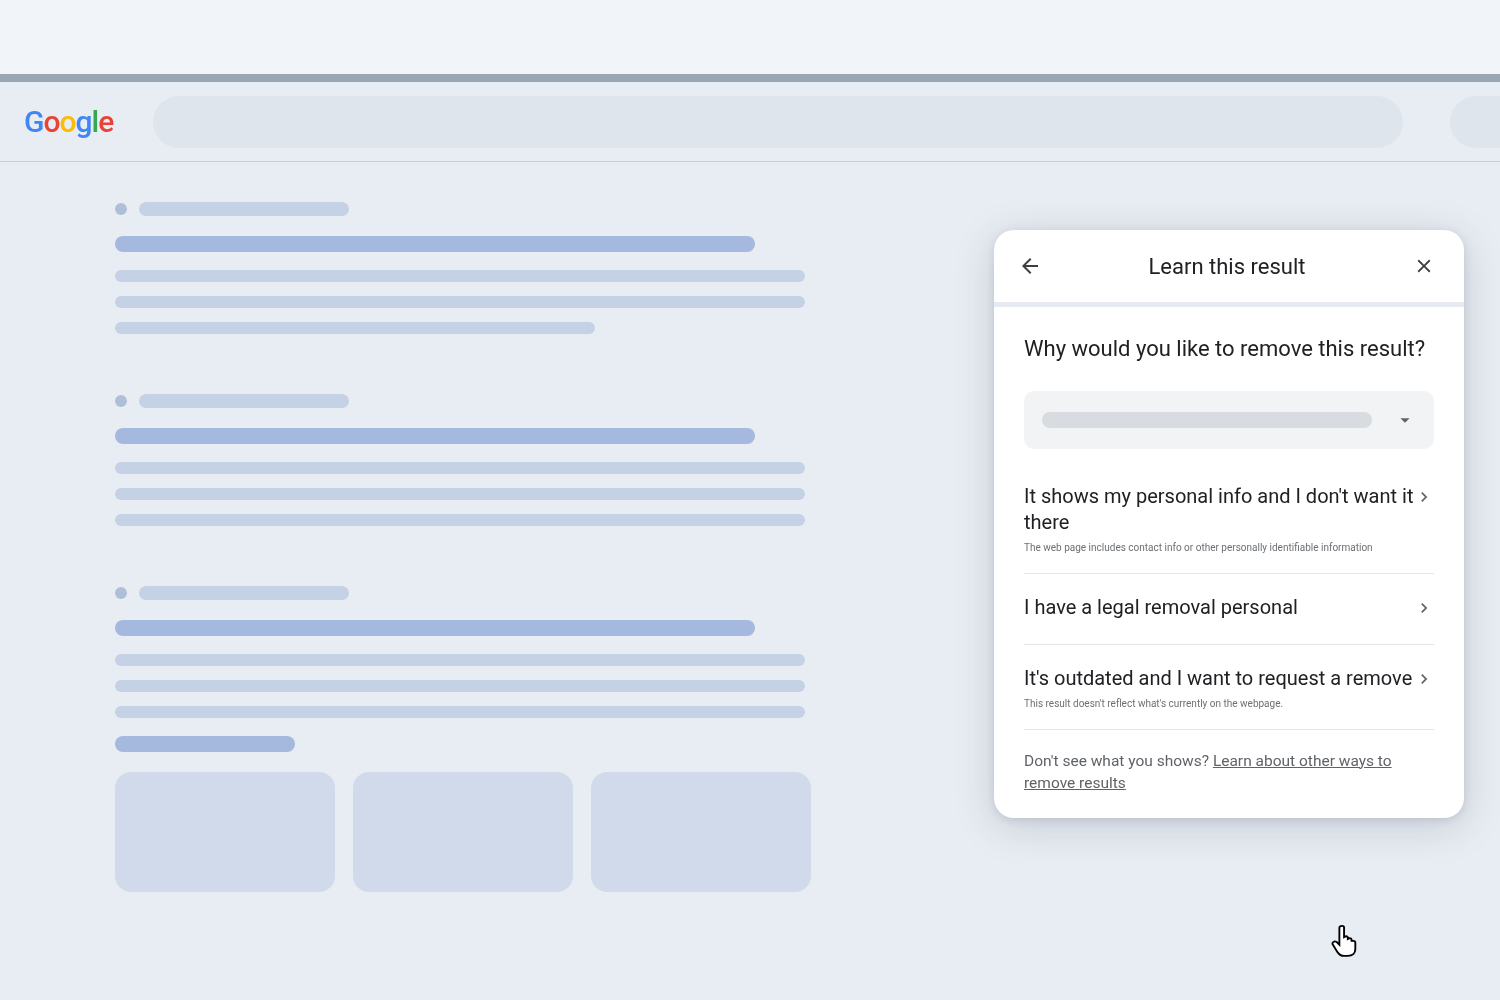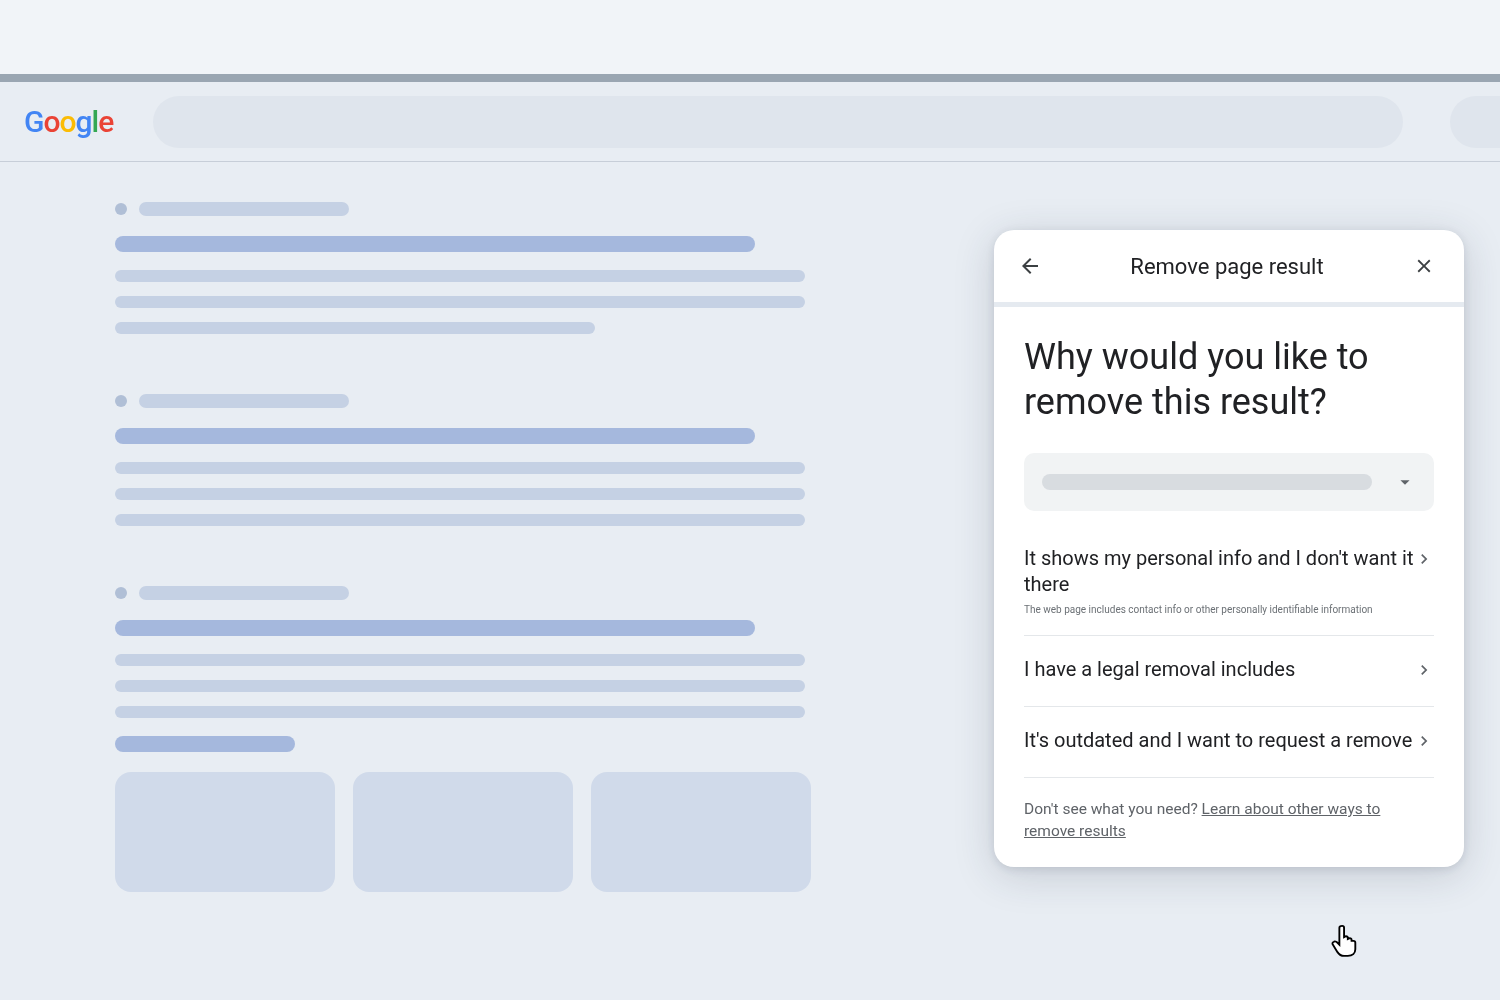--- a/index.html
+++ b/index.html
@@ -95,21 +95,21 @@
     padding: 18px 22px 18px 18px;
     border-bottom: 5px solid #e5eaf0;
   }
   .ph-btn {
     width: 36px; height:36px; display:flex; align-items:center; justify-content:center;
     border-radius:50%; cursor:pointer; color:#3c4043;
   }
   .ph-title { font-size:22px; font-weight:400; color:#202124;}
   .panel-body { padding: 28px 30px 24px 30px; }
   .question {
-    font-size: 36px;
+    font-size: 22px;
     line-height: 1.25;
     color: #202124;
     font-weight: 400;
     margin-bottom: 28px;
   }
   .dropdown-ph {
     background:#f1f3f4;
     border-radius:10px;
     height:58px;
     display:flex; align-items:center; justify-content:space-between;
@@ -205,21 +205,21 @@
     </div>
   </div>
 
   <div class="panel">
     <div class="panel-hdr">
       <div class="ph-btn">
         <svg width="24" height="24" viewBox="0 0 24 24">
             <path fill="currentColor" d="M20 11H7.83l5.59-5.59L12 4l-8 8 8 8 1.41-1.41L7.83 13H20z"></path>
           </svg>
       </div>
-      <div class="ph-title">Remove page result</div>
+      <div class="ph-title">Learn this result</div>
       <div class="ph-btn">
         <svg width="22" height="22" viewBox="0 0 24 24">
             <path fill="currentColor" d="M19 6.41 17.59 5 12 10.59 6.41 5 5 6.41 10.59 12 5 17.59 6.41 19 12 13.41 17.59 19 19 17.59 13.41 12z"></path>
           </svg>
       </div>
     </div>
     <div class="panel-body">
       <div class="question">Why would you like to remove this result?</div>
 
       <div class="dropdown-ph">
@@ -234,38 +234,39 @@
           <div class="opt-title">It shows my personal info and I don't want it there</div>
           <div class="opt-desc">The web page includes contact info or other personally identifiable information</div>
         </div>
         <svg class="opt-arrow" width="20" height="20" viewBox="0 0 24 24">
             <path fill="currentColor" d="M10 6 8.59 7.41 13.17 12l-4.58 4.59L10 18l6-6z"></path>
           </svg>
       </div>
 
       <div class="option">
         <div class="opt-text">
-          <div class="opt-title">I have a legal removal includes</div>
+          <div class="opt-title">I have a legal removal personal</div>
         </div>
         <svg class="opt-arrow" width="20" height="20" viewBox="0 0 24 24">
             <path fill="currentColor" d="M10 6 8.59 7.41 13.17 12l-4.58 4.59L10 18l6-6z"></path>
           </svg>
       </div>
 
       <div class="option">
         <div class="opt-text">
           <div class="opt-title">It's outdated and I want to request a remove</div>
+          <div class="opt-desc">This result doesn't reflect what's currently on the webpage.</div>
         </div>
         <svg class="opt-arrow" width="20" height="20" viewBox="0 0 24 24">
             <path fill="currentColor" d="M10 6 8.59 7.41 13.17 12l-4.58 4.59L10 18l6-6z"></path>
           </svg>
       </div>
 
       <div class="footer-note">
-        <span>Don't see what you need? </span><a href="#">Learn about other ways to remove results</a>
+        <span>Don't see what you shows? </span><a href="#">Learn about other ways to remove results</a>
       </div>
     </div>
   </div>
 
   <div class="cursor">
     <svg viewBox="0 0 32 36">
         <path fill="#fff" stroke="#000" stroke-width="2" d="M13 2c1 0 2 1 2 2v10l2-1c1 0 2 1 2 2v1l2-1c1 0 2 1 2 2v1l2 0c1 0 2 1 2 2v7c0 4-3 7-8 7h-4c-3 0-5-1-7-4l-5-8c-1-1 0-3 1-3 1-1 3 0 4 1l2 2V4c0-1 1-2 3-2z"></path>
       </svg>
   </div>
 

